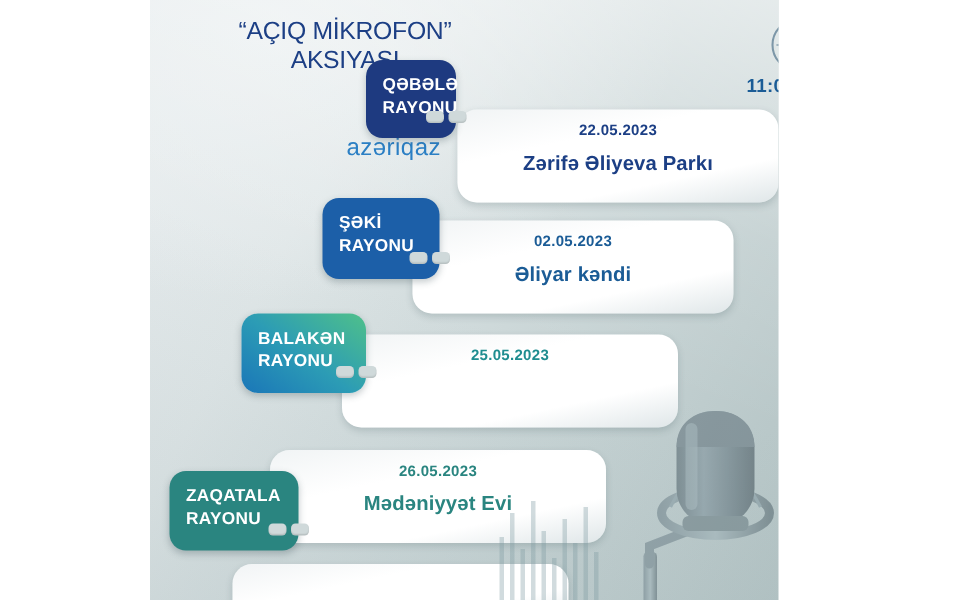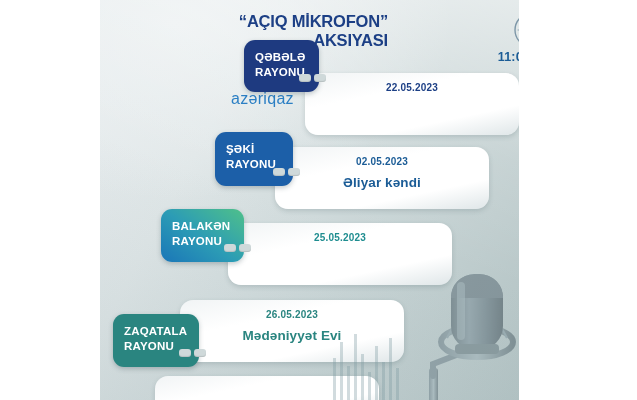--- a/index.html
+++ b/index.html
@@ -41,27 +41,26 @@
     background: linear-gradient(200deg, rgba(255,255,255,0.55) 0%, rgba(255,255,255,0.12) 30%, rgba(255,255,255,0) 52%, rgba(140,162,166,0.18) 100%);
     pointer-events: none;
   }
 
   
   #headline {
     position: absolute;
     left: 0px;
     top: 12px;
     width: 260px;
-    text-align: right;
+    text-align: center;
     color: #1c3f85;
-    font-weight: bold;
+    font-weight: normal;
     font-size: 16.5px;
     line-height: 19px;
     letter-spacing: -0.2px;
-    padding-left: 28px;
   }
   #headline .l2 { display: block; }
 
   
   #logo-block {
     position: absolute;
     left: 110px;
     top: 62px;
     width: 105px;
     text-align: center;
@@ -225,22 +224,23 @@
       <line x1="19" y1="19" x2="19" y2="9.5" stroke="#3f6478" stroke-width="1.6" stroke-linecap="round"></line>
       <line x1="19" y1="19" x2="21.6" y2="9.8" stroke="#3f6478" stroke-width="1.4" stroke-linecap="round"></line>
       <circle cx="19" cy="19" r="1.3" fill="#3f6478"></circle>
     </svg>
 
     <div id="time-label">11:00-12:00</div>
 
     <div class="row">
       <div class="card" style="left:205px; top:73px; width:214px; height:62px;">
         <span class="card-date" style="color:#1c3f85;">22.05.2023</span>
-      </div>
-      <div class="badge" style="left:144px; top:40px; width:75px; height:52px; background:#1e3a80;">
+        <span class="card-place" style="color:#1c3f85;">Zərifə Əliyeva Parkı</span>
+      </div>
+      <div class="badge" style="left:144px; top:40px; width:60px; height:52px; background:#1e3a80;">
         <span class="badge-text">
           <span>QƏBƏLƏ</span>
           <span class="b2">RAYONU</span>
         </span>
         <span class="plug">
           <span class="pin p1"></span>
             <span class="pin p2"></span>
         </span>
       </div>
     </div>

